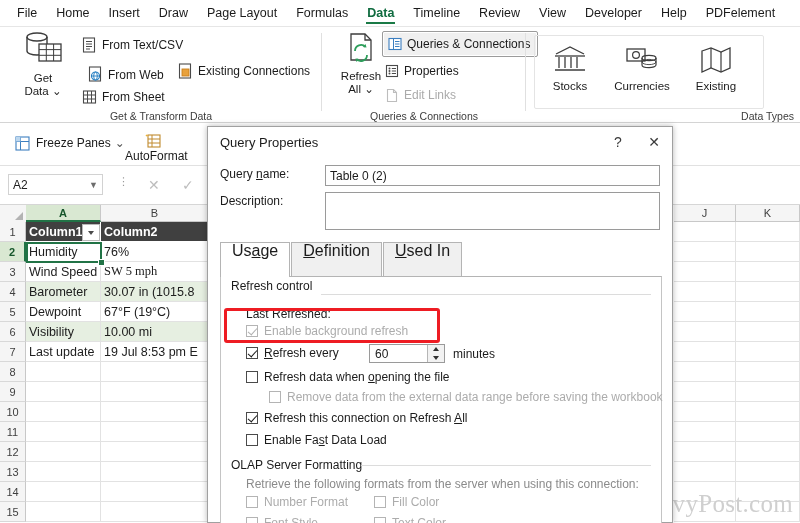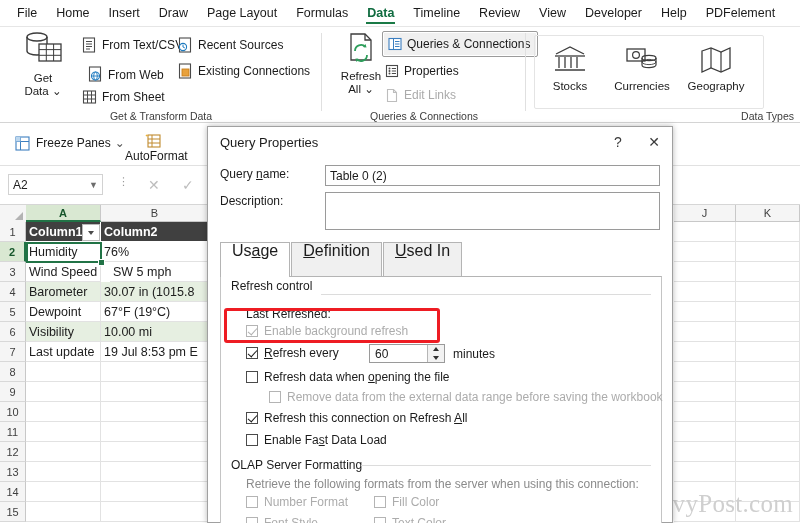--- a/index.html
+++ b/index.html
@@ -269,31 +269,20 @@
               <rect x="1.5" y="2" width="12" height="12" fill="#fff" stroke="#4a4a4a" stroke-width="1.1"></rect>
               <line x1="1.5" y1="6" x2="13.5" y2="6" stroke="#4a4a4a"></line>
               <line x1="1.5" y1="10" x2="13.5" y2="10" stroke="#4a4a4a"></line>
               <line x1="5.5" y1="2" x2="5.5" y2="14" stroke="#4a4a4a"></line>
               <line x1="9.5" y1="2" x2="9.5" y2="14" stroke="#4a4a4a"></line>
             </svg>
         </span>
         <span class="lbl">From Sheet</span>
       </div>
 
-      <div class="smallitem" style="left:178px;top:7px;">
-        <span>
-          <svg width="15" height="16" viewBox="0 0 15 16">
-              <rect x="1.5" y="1" width="11" height="14" fill="#fff" stroke="#4a4a4a" stroke-width="1.1"></rect>
-              <circle cx="5" cy="10" r="3.6" fill="#fff" stroke="#1f7bbf" stroke-width="1.1"></circle>
-              <line x1="5" y1="7.6" x2="5" y2="10" stroke="#1f7bbf" stroke-width="1"></line>
-              <line x1="5" y1="10" x2="6.8" y2="10.9" stroke="#1f7bbf" stroke-width="1"></line>
-            </svg>
-        </span>
-        <span class="lbl">Recent Sources</span>
-      </div>
 
       <div class="smallitem" style="left:178px;top:33px;">
         <span>
           <svg width="15" height="16" viewBox="0 0 15 16">
               <rect x="1.5" y="1" width="11" height="14" fill="#fff" stroke="#4a4a4a" stroke-width="1.1"></rect>
               <rect x="4" y="6" width="7" height="7" fill="#e8a13c" stroke="#c97f1c" stroke-width=".9"></rect>
             </svg>
         </span>
         <span class="lbl">Existing Connections</span>
       </div>
@@ -395,21 +384,21 @@
       </div>
 
       <div class="datatype" style="left:158px;">
         <span>
           <svg width="34" height="30" viewBox="0 0 34 30">
             <path d="M3 6 L12 3 L22 7 L31 3 V23 L22 27 L12 23 L3 27 Z" fill="none" stroke="#3c3c3c" stroke-width="1.3"></path>
             <line x1="12" y1="3" x2="12" y2="23" stroke="#3c3c3c" stroke-width="1.2"></line>
             <line x1="22" y1="7" x2="22" y2="27" stroke="#3c3c3c" stroke-width="1.2"></line>
           </svg>
         </span>
-        <span class="lbl">Geography</span>
+        <span class="lbl">Existing</span>
       </div>
 
       <div class="grplabel" style="left:auto;right:6px;width:auto;text-align:right;">Data Types</div>
     </div>
   </div>
   <div class="rbottomline"></div>
 
   <div class="row2">
     <div class="smallitem" style="left:14px;">
       <span>
@@ -473,21 +462,21 @@
     <div class="rowhead" style="top:297px;">15</div>
 
     <div class="cell thead" style="left:26px;top:17px;width:75px;">Column1</div>
     <div class="cell thead" style="left:101px;top:17px;width:108px;">Column2</div>
     <div class="filterbtn" style="left:82px;top:19px;"></div>
 
     <div class="cell tplain" style="left:26px;top:37px;width:75px;">Humidity</div>
     <div class="cell tplain" style="left:101px;top:37px;width:108px;">76%</div>
 
     <div class="cell tplain" style="left:26px;top:57px;width:75px;">Wind Speed</div>
-    <div class="cell tplain" style="left:110px;top:57px;width:108px;">SW 5 mph</div>
+    <div class="cell tplain" style="left:101px;top:57px;width:108px;font-family:Liberation Serif, serif;">SW 5 mph</div>
 
     <div class="cell tband" style="left:26px;top:77px;width:75px;">Barometer</div>
     <div class="cell tband" style="left:101px;top:77px;width:108px;">30.07 in (1015.8</div>
 
     <div class="cell tplain" style="left:26px;top:97px;width:75px;">Dewpoint</div>
     <div class="cell tplain" style="left:101px;top:97px;width:108px;">67°F (19°C)</div>
 
     <div class="cell tband" style="left:26px;top:117px;width:75px;">Visibility</div>
     <div class="cell tband" style="left:101px;top:117px;width:108px;">10.00 mi</div>
 

